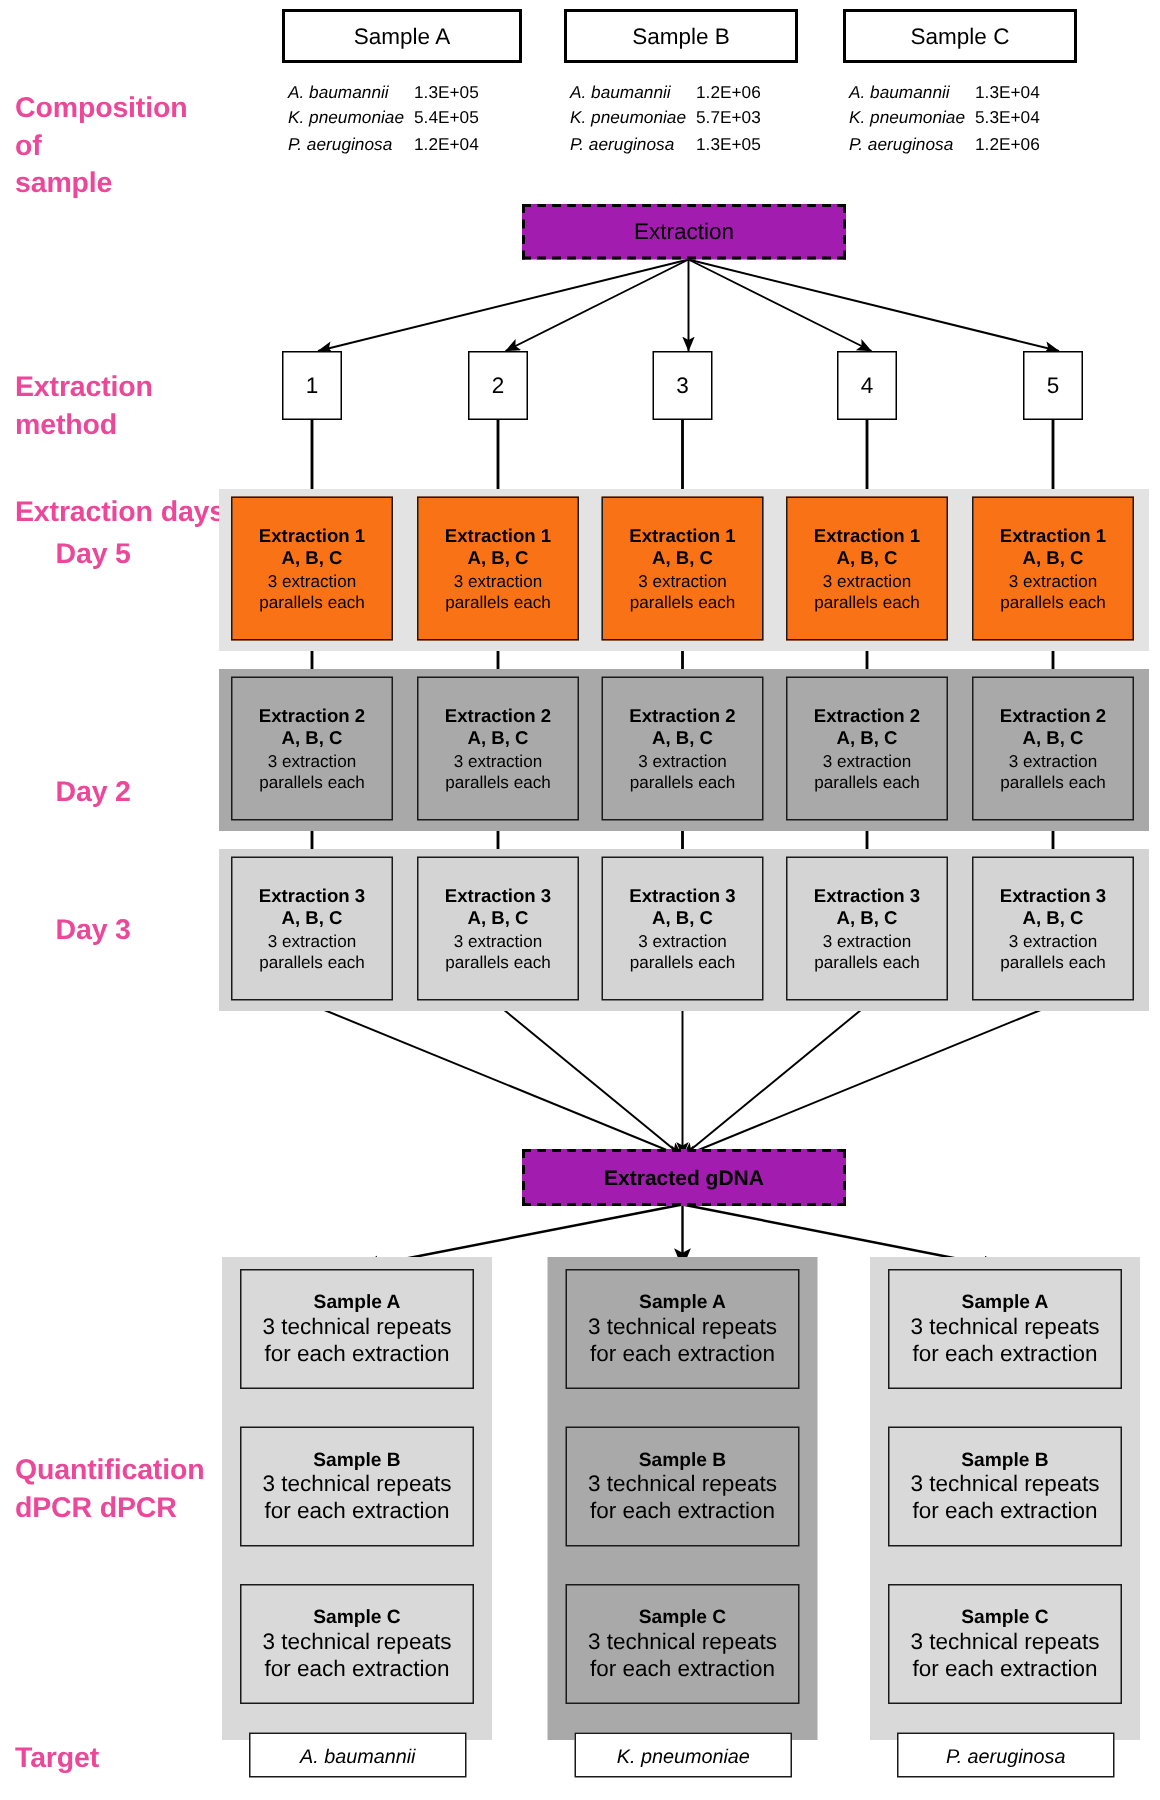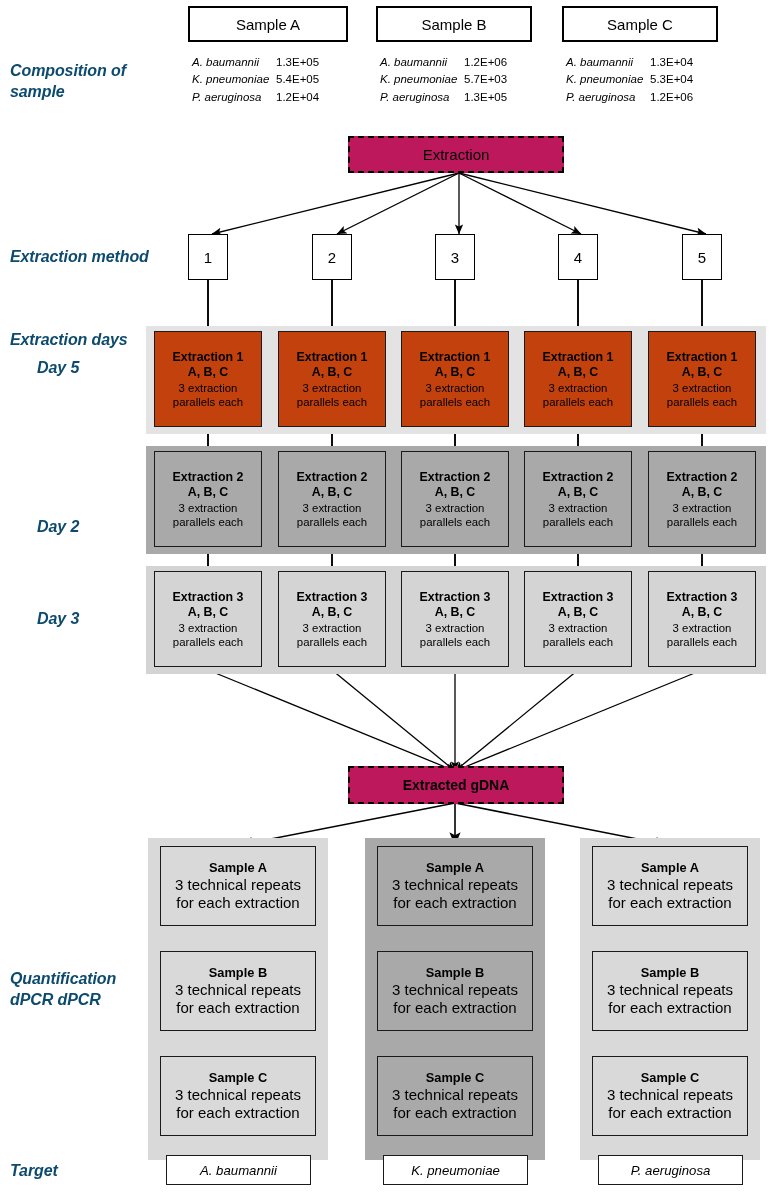--- a/index.html
+++ b/index.html
@@ -16,25 +16,24 @@
     width: 773px;
     height: 1200px;
     background: #ffffff;
     overflow: hidden;
   }
 
   
   .row-label {
     position: absolute;
     font-weight: bold;
-    font-size: 16px;
+    font-size: 19px;
     line-height: 1.32;
-    color: #0c4a6e;
+    color: #ec4899;
     letter-spacing: -0.1px;
-    font-style: italic;
   }
 
   
   .sample-box {
     position: absolute;
     border: 2.5px solid #000;
     background: #fff;
     display: flex;
     align-items: center;
     justify-content: center;
@@ -61,21 +60,21 @@
   }
   .comp-val {
     font-style: normal;
     text-align: left;
   }
 
   
   .dashed-box {
     position: absolute;
     border: 2px dashed #000;
-    background: #be185d;
+    background: #a21caf;
     display: flex;
     align-items: center;
     justify-content: center;
     box-sizing: border-box;
   }
   .dashed-box.plain { font-size: 15px; font-weight: normal; }
   .dashed-box.bold  { font-size: 14px; font-weight: bold; }
 
   
   .method-box {
@@ -99,21 +98,21 @@
   .extr-cell {
     position: absolute;
     border: 1.8px solid #1a1a1a;
     box-sizing: border-box;
     display: flex;
     flex-direction: column;
     align-items: center;
     justify-content: center;
     padding-top: 1px;
   }
-  .extr-cell.light { background: #c2410c; justify-content: center; }
+  .extr-cell.light { background: #f97316; justify-content: center; }
   .extr-cell.dark  { background: #a9a9a9; }
   .extr-cell.medium{ background: #d4d4d4; }
   .extr-cell .t1 { font-size: 12.4px; font-weight: bold; line-height: 1.22; }
   .extr-cell .t2 { font-size: 12.4px; font-weight: bold; line-height: 1.25; }
   .extr-cell .t3 { font-size: 11.4px; font-weight: normal; line-height: 1.17; margin-top: 2px;}
   .extr-cell .t4 { font-size: 11.4px; font-weight: normal; line-height: 1.17; }
 
   
   .q-col { position: absolute; }
   .q-col.light { background: #d9d9d9; }

